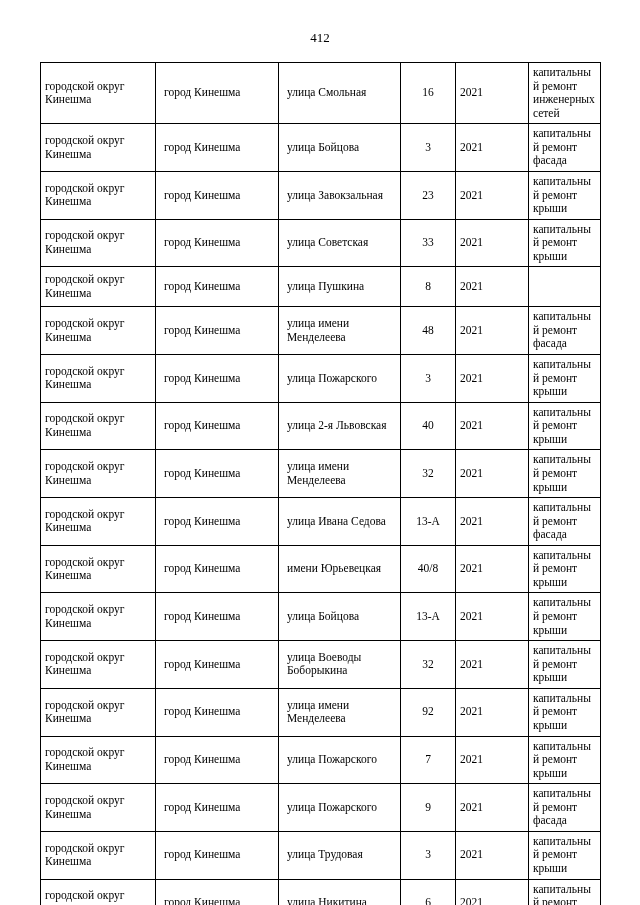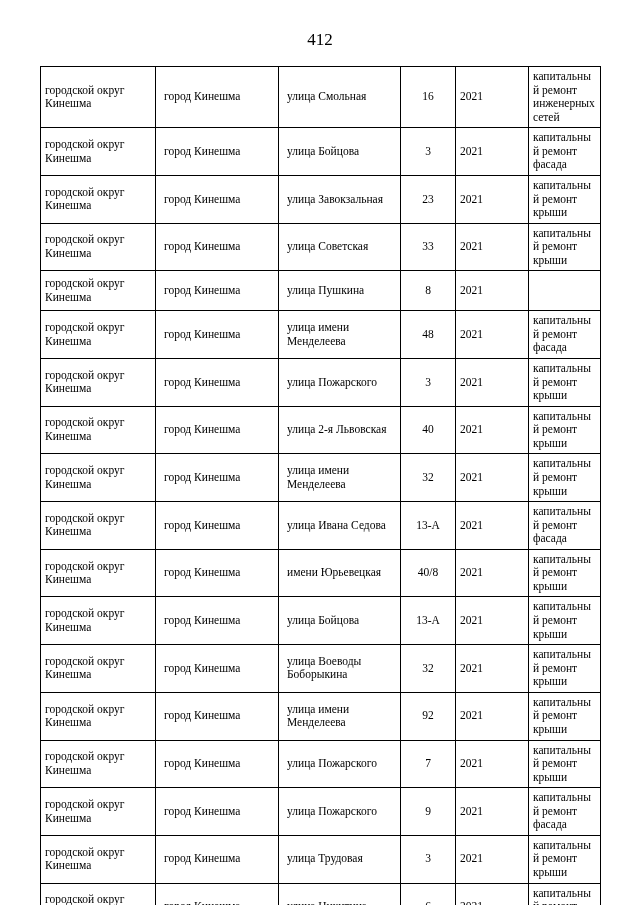--- a/index.html
+++ b/index.html
@@ -8,21 +8,21 @@
     width: 640px;
     height: 905px;
     font-family: "Liberation Serif", serif;
     color: #000000;
     position: relative;
     overflow: hidden;
   }
   .page-number {
     text-align: center;
     padding-top: 30px;
-    font-size: 17px;
+    font-size: 13px;
   }
   table.repairs {
     border-collapse: collapse;
     table-layout: fixed;
     width: 560px;
     margin: 16px 40px 0 40px;
   }
   table.repairs td {
     border: 1px solid #000000;
     font-size: 11.5px;

